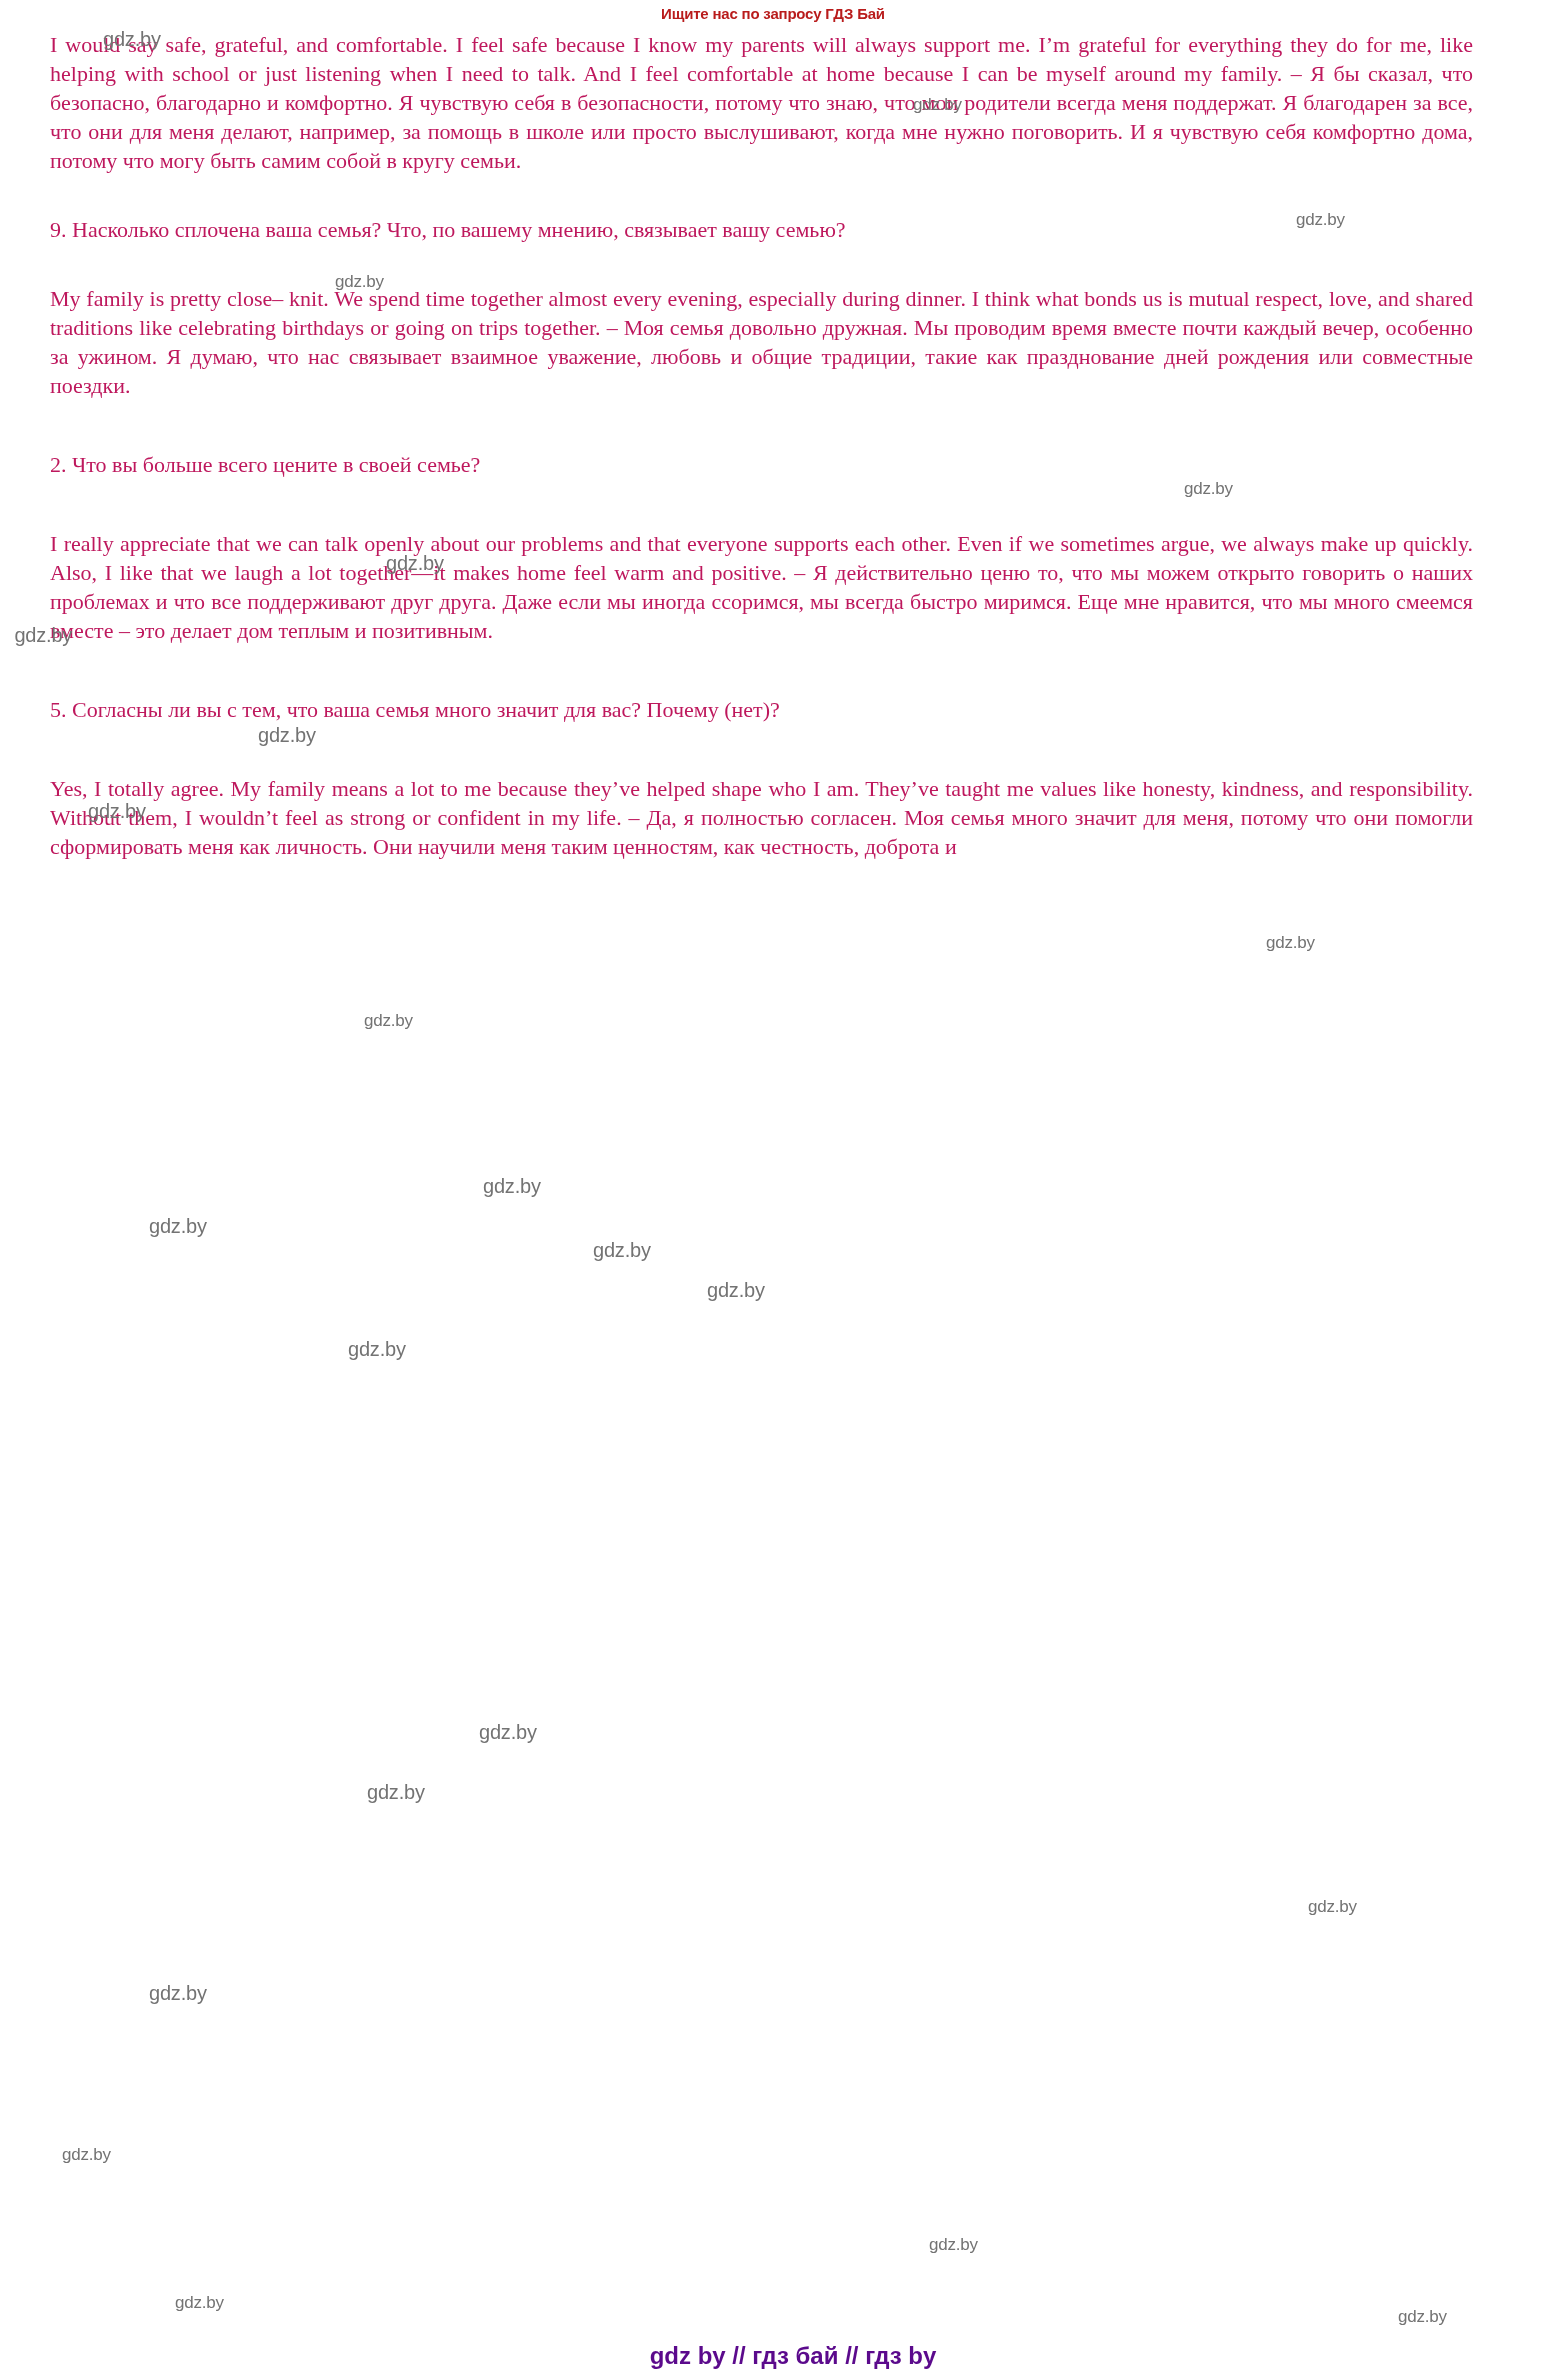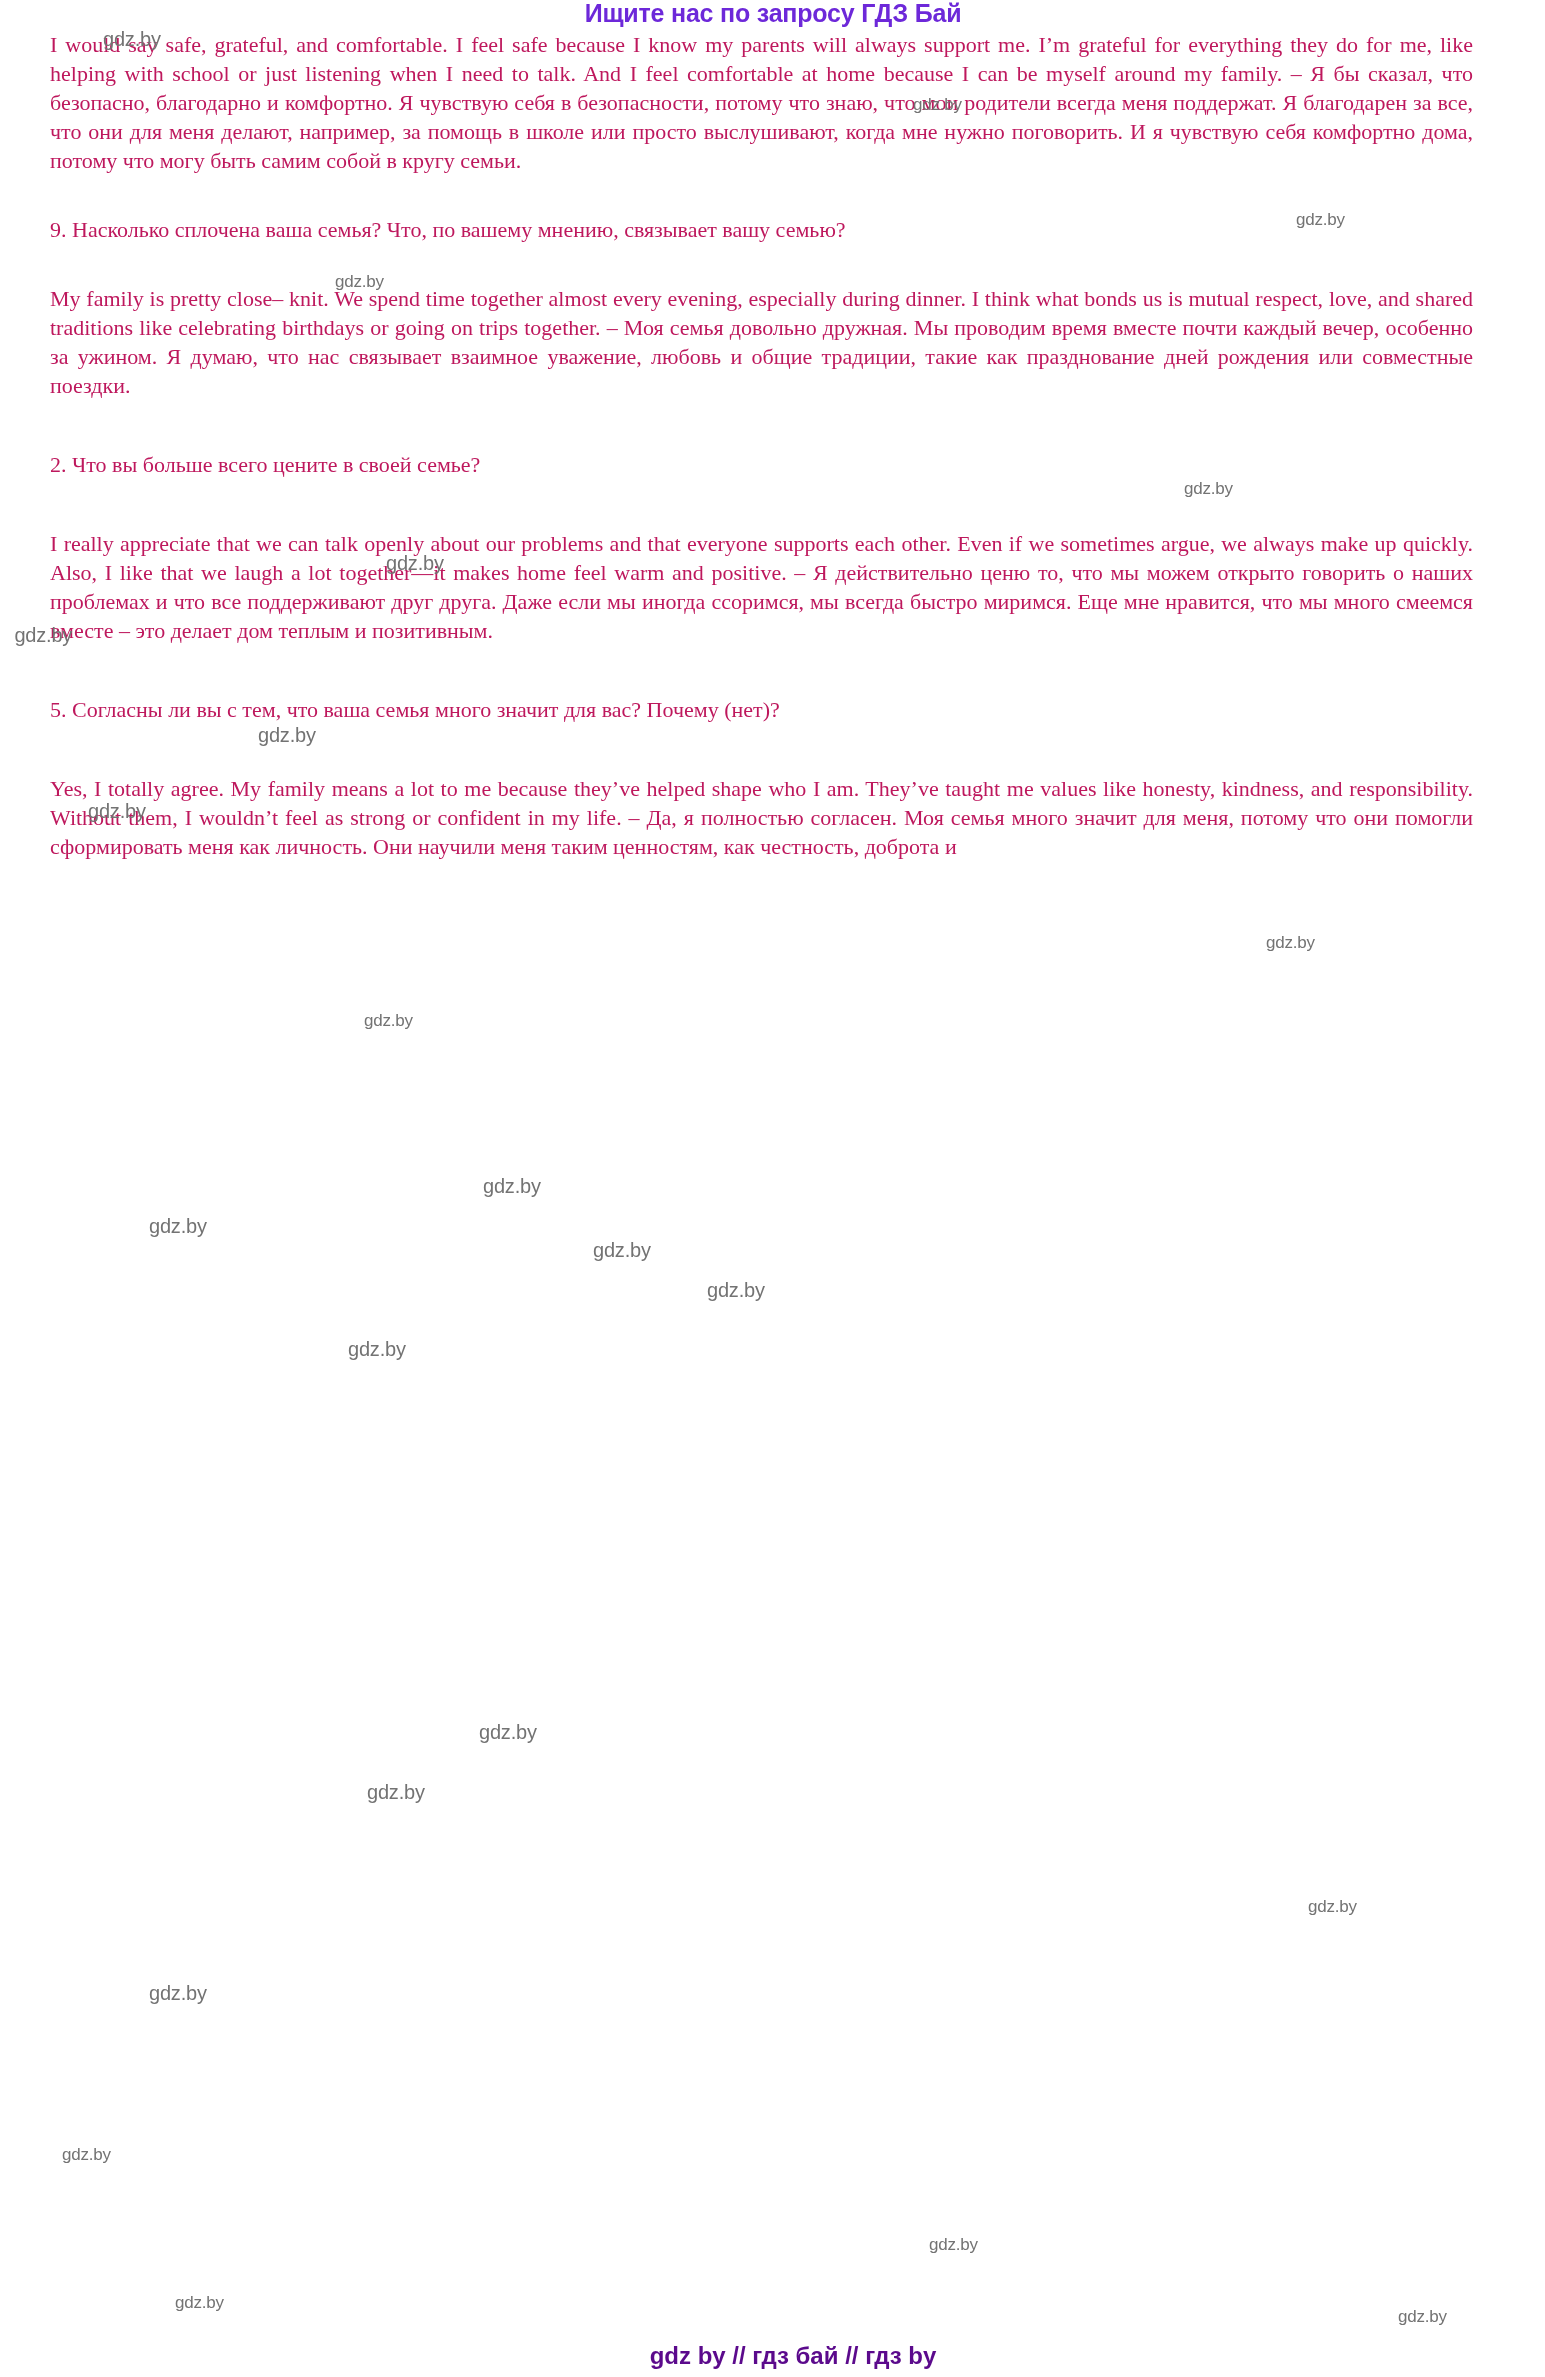--- a/index.html
+++ b/index.html
@@ -17,23 +17,23 @@
 
   
   #promo-banner {
     position: absolute;
     top: 0px;
     left: 0;
     width: 1546px;
     text-align: center;
     font-family: "Liberation Sans", "DejaVu Sans", sans-serif;
     font-weight: bold;
-    font-size: 25px;
+    font-size: 15px;
     line-height: 27px;
-    color: #6d28d9;
+    color: #b91c1c;
     letter-spacing: -0.2px;
     white-space: nowrap;
   }
 
   
   #page-body {
     position: absolute;
     left: 50px;
     top: 30px;
     width: 1423px;

